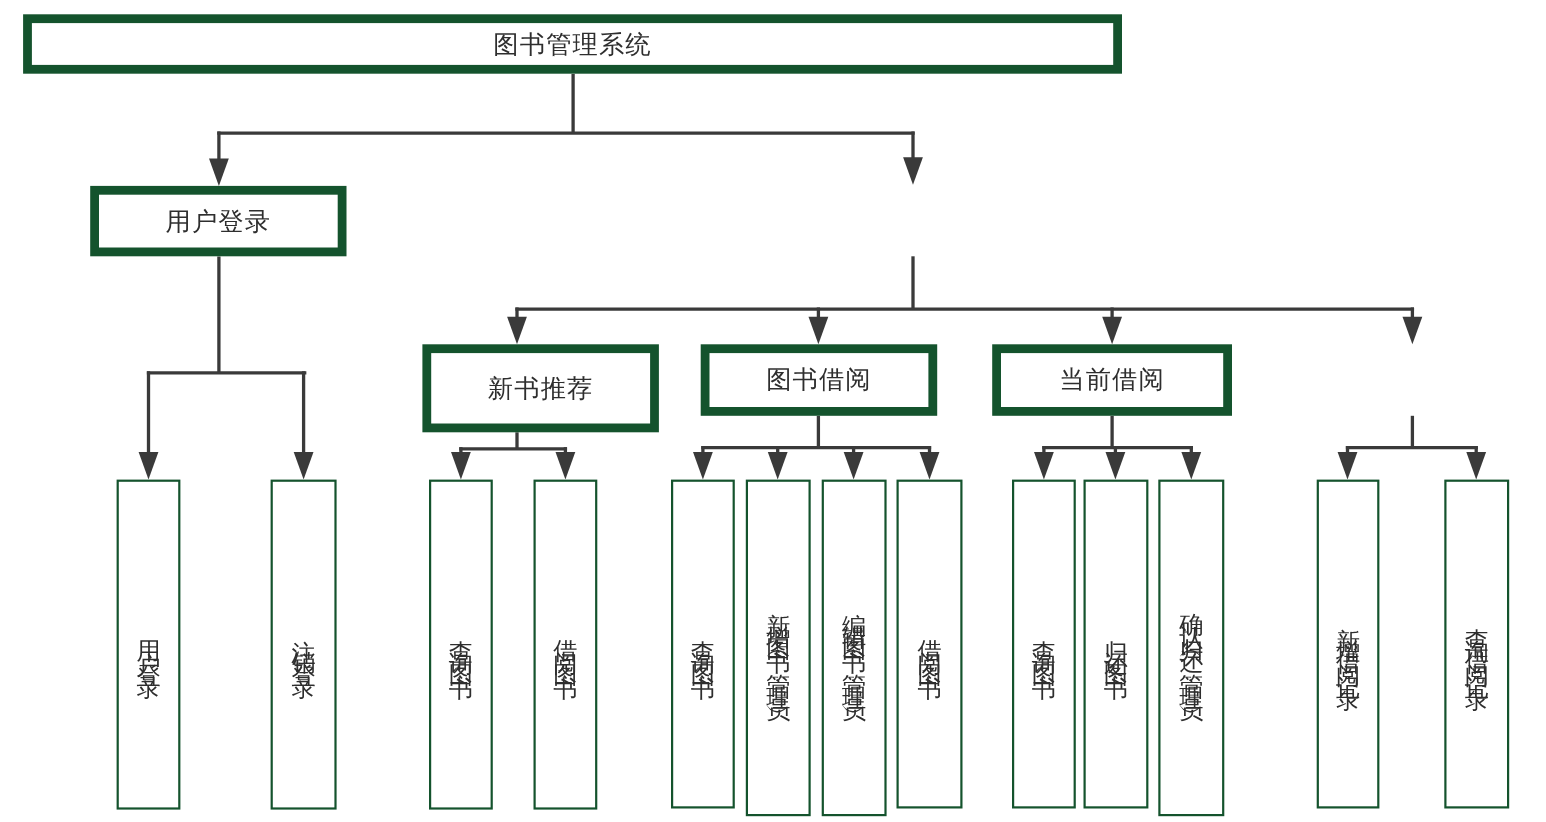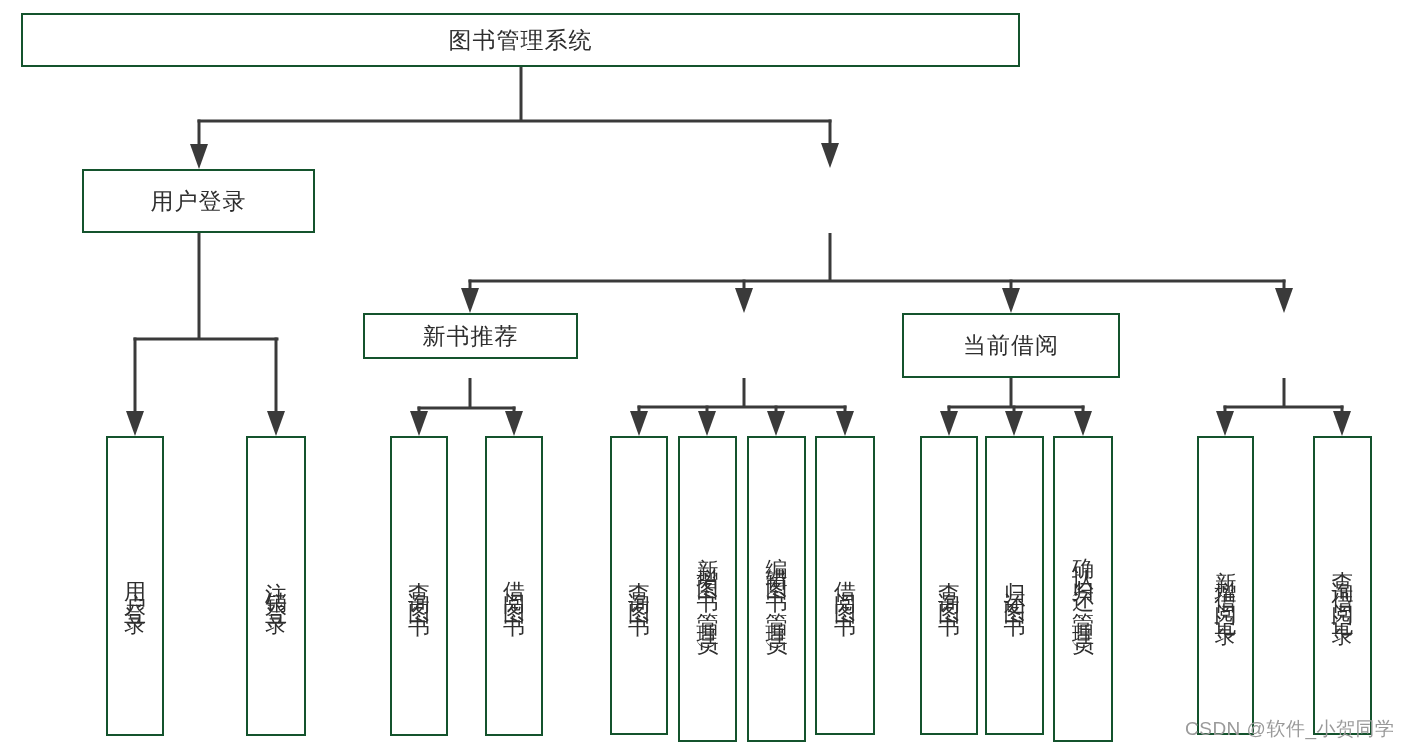--- a/index.html
+++ b/index.html
@@ -9,21 +9,21 @@
     background:#ffffff;
     font-family:"Liberation Sans","DejaVu Sans",sans-serif;
     overflow:hidden;
   }
   #edges{position:absolute;left:0;top:0;width:1405px;height:747px;}
   #edges line{stroke:#3a3a3a;stroke-width:3;}
   #edges polygon{fill:#3a3a3a;stroke:none;}
   .node{
     position:absolute;
     background:#ffffff;
-    border:2px solid #14532d;
+    border:8px solid #14532d;
     display:flex;align-items:center;justify-content:center;
     box-sizing:border-box;
     color:#2e2e2e;
   }
   .hlabel{font-size:23px;letter-spacing:1px;white-space:nowrap;}
   .leaf{border-width:2px;}
   .vtext{
     writing-mode:vertical-rl;
     text-orientation:mixed;
     font-size:22px;
@@ -120,22 +120,25 @@
   </svg>
 
   <div class="node" style="left:21px;top:13px;width:999px;height:54px">
     <span class="hlabel">图书管理系统</span>
   </div>
 
   <div class="node" style="left:82px;top:169px;width:233px;height:64px">
     <span class="hlabel">用户登录</span>
   </div>
 
-  <div class="node" style="left:363px;top:313px;width:215px;height:46px">
+  <div class="node" style="left:384px;top:313px;width:215px;height:80px">
     <span class="hlabel">新书推荐</span>
+  </div>
+  <div class="node" style="left:637px;top:313px;width:215px;height:65px">
+    <span class="hlabel">图书借阅</span>
   </div>
   <div class="node" style="left:902px;top:313px;width:218px;height:65px">
     <span class="hlabel">当前借阅</span>
   </div>
 
   <div class="node leaf" style="left:106px;top:436px;width:58px;height:300px">
     <span class="vtext">用户登录</span>
   </div>
   <div class="node leaf" style="left:246px;top:436px;width:60px;height:300px">
     <span class="vtext">注销登录</span>
@@ -171,15 +174,14 @@
     <span class="vtext">确认归还（管理员）</span>
   </div>
 
   <div class="node leaf" style="left:1197px;top:436px;width:57px;height:299px">
     <span class="vtext">新增借阅记录</span>
   </div>
   <div class="node leaf" style="left:1313px;top:436px;width:59px;height:299px">
     <span class="vtext">查询借阅记录</span>
   </div>
 
-  <div id="watermark">CSDN @软件_小贺同学</div>
 
 </div>
 
 </body></html>

